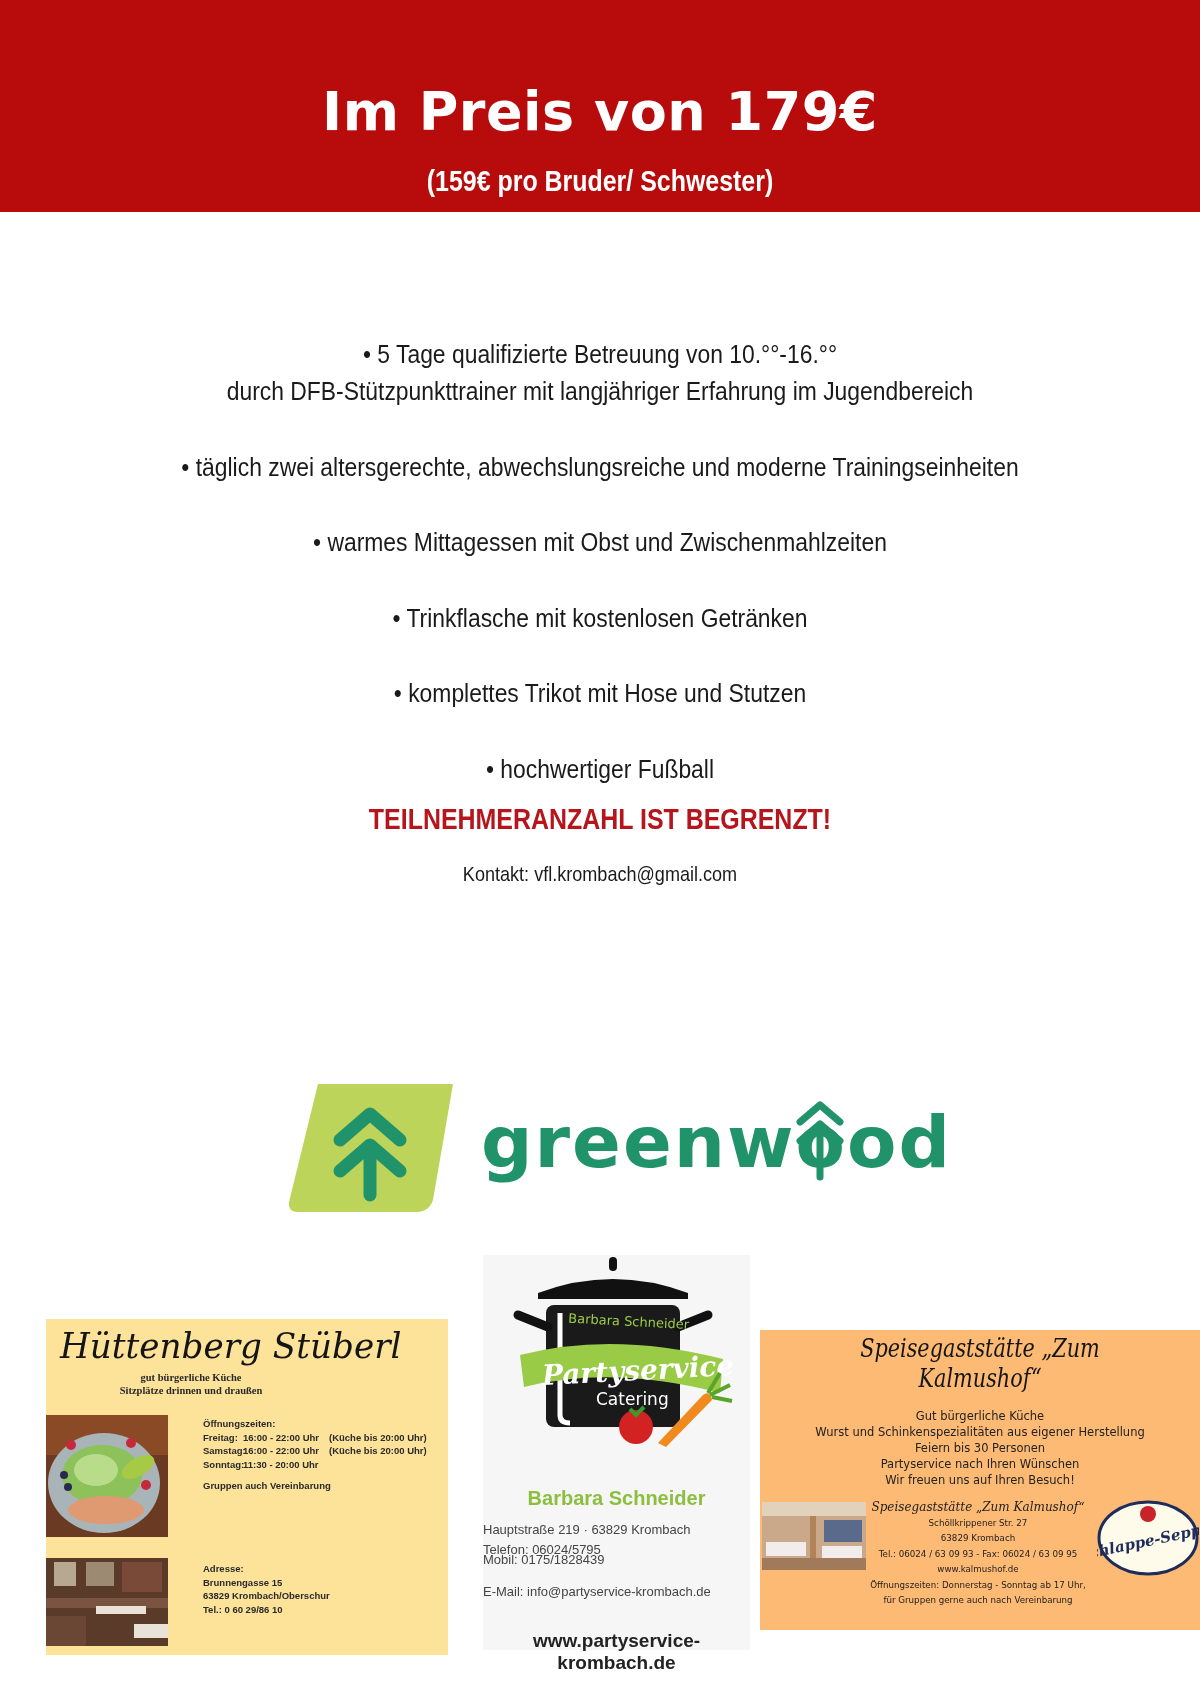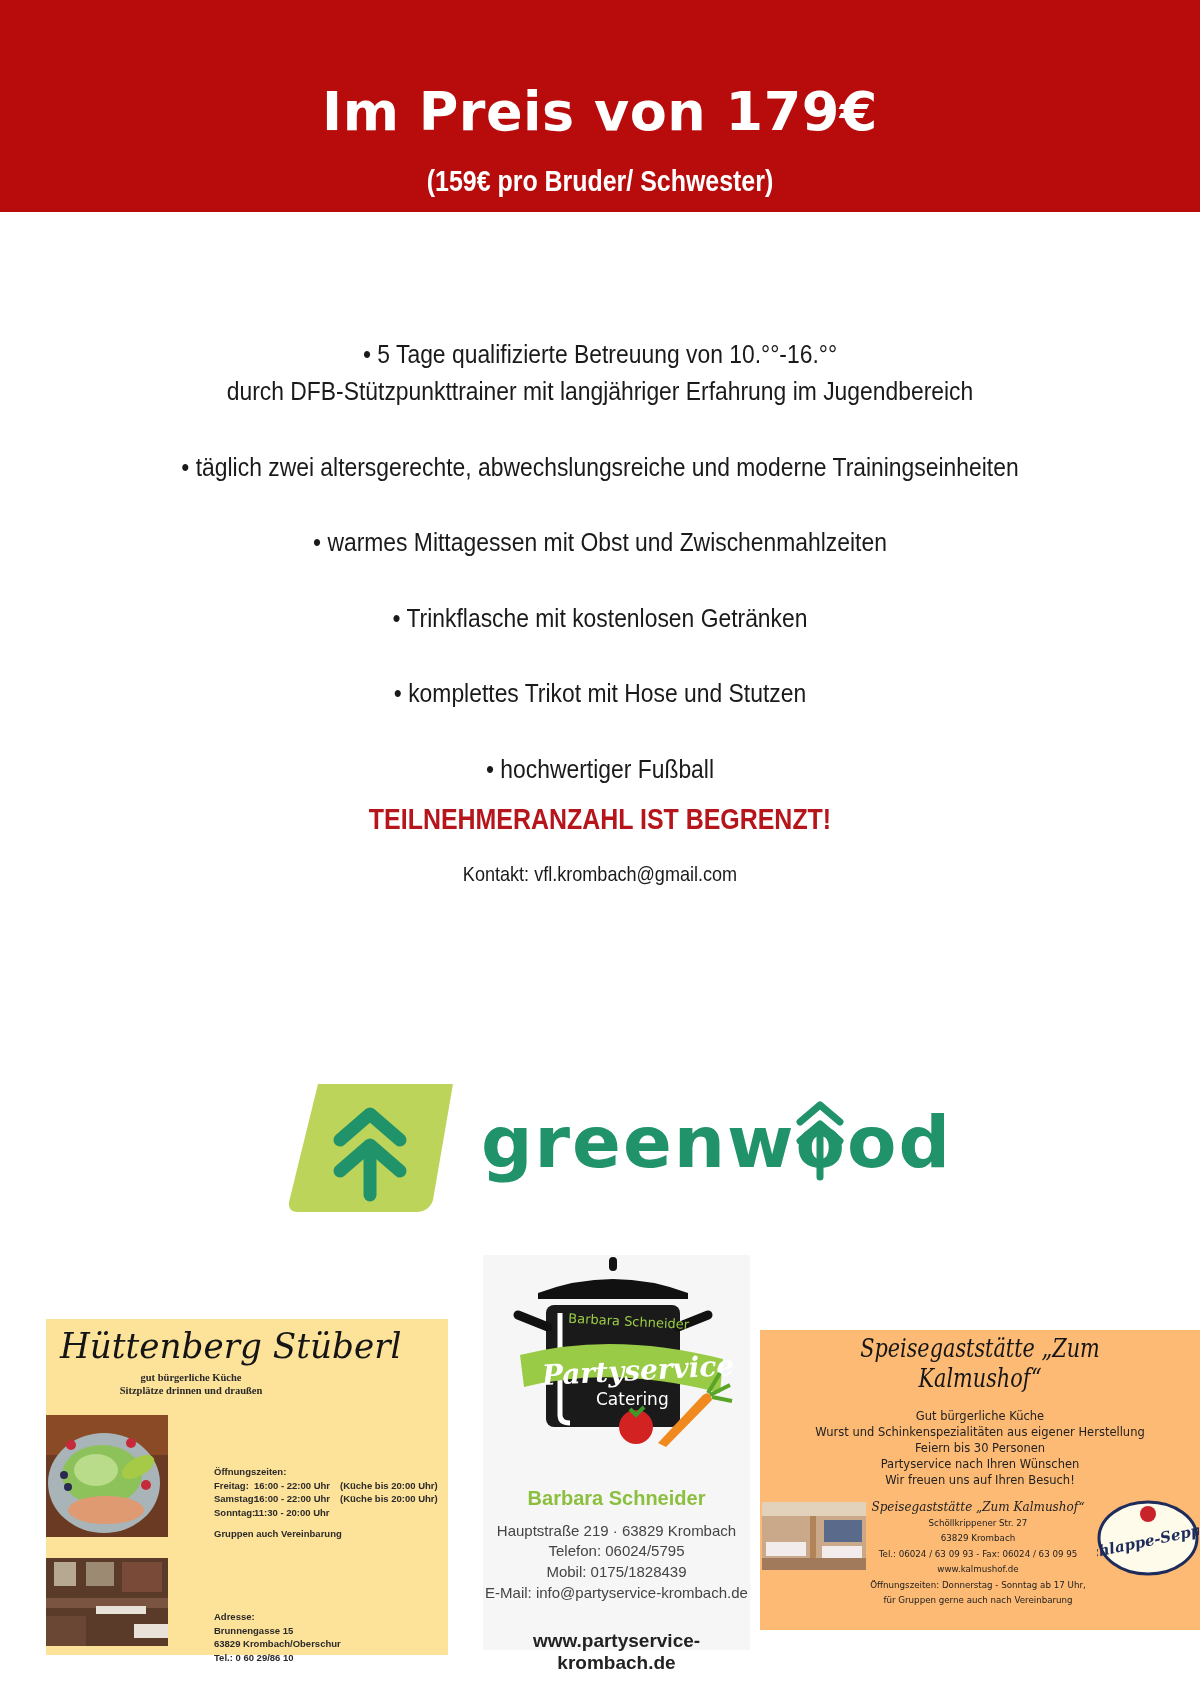--- a/index.html
+++ b/index.html
@@ -17,27 +17,27 @@
 
   
   .gw { position: absolute; left: 288px; top: 1082px; width: 560px; height: 132px; }
   .gw-word { position: absolute; left: 193px; top: 18px; font-family: "DejaVu Sans", sans-serif; font-weight: bold; font-size: 72px; color: #21936a; letter-spacing: 2px; }
 
   
   .ad1 { position: absolute; left: 46px; top: 1319px; width: 402px; height: 336px; background: #fde29a; }
   .ad1 .name { position: absolute; left: 14px; top: 6px; font-family: "DejaVu Serif", serif; font-style: italic; font-size: 36px; color: #151515; transform: scaleX(0.95); transform-origin: left; }
   .ad1 .sub { position: absolute; left: 0; width: 290px; text-align: center; font-family: "Liberation Serif", serif; font-weight: bold; font-size: 10.5px; color: #2a2a2a; }
   .ad1 .photo { position: absolute; left: 0; width: 122px; }
-  .ad1 .info { position: absolute; left: 168px; font-family: "Liberation Sans", sans-serif; font-weight: bold; font-size: 9.5px; color: #2a2a2a; line-height: 13.5px; margin-top: 48px; }
+  .ad1 .info { position: absolute; left: 157px; font-family: "Liberation Sans", sans-serif; font-weight: bold; font-size: 9.5px; color: #2a2a2a; line-height: 13.5px; }
   .ad1 .info .row span { display: inline-block; }
 
   
   .ad2 { position: absolute; left: 483px; top: 1255px; width: 267px; height: 395px; background: #f6f6f6; }
   .ad2 .bs { position: absolute; left: 0; width: 267px; text-align: center; color: #8cbf3f; font-weight: bold; font-size: 20px; top: 232px; }
-  .ad2 .det { position: absolute; left: 0; width: 267px; text-align: center; color: #444; font-size: 15px; }
+  .ad2 .det { position: absolute; left: 0; width: 267px; text-align: left; color: #444; font-size: 13px; }
   .ad2 .web { position: absolute; left: 0; width: 267px; text-align: center; color: #222; font-weight: bold; font-size: 19px; top: 375px; }
 
   
   .ad3 { position: absolute; left: 760px; top: 1330px; width: 440px; height: 300px; background: #fdba74; }
   .ad3 .name { position: absolute; left: 0; width: 440px; text-align: center; top: 3px; font-family: "DejaVu Serif", serif; font-style: italic; font-size: 26px; color: #151515; transform: scaleX(0.8); }
   .ad3 .desc { position: absolute; left: 0; width: 440px; text-align: center; top: 78px; font-family: "DejaVu Sans", sans-serif; font-size: 11.5px; color: #222; line-height: 16px; }
   .ad3 .photo { position: absolute; left: 2px; top: 172px; width: 104px; height: 68px; }
   .ad3 .addr { position: absolute; left: 108px; width: 220px; text-align: center; top: 170px; font-family: "DejaVu Sans", sans-serif; font-size: 8.7px; color: #222; line-height: 15.5px; }
   .ad3 .addr .sname { font-family: "DejaVu Serif", serif; font-style: italic; font-size: 12px; }
   .ad3 .beer { position: absolute; left: 337px; top: 170px; width: 102px; height: 76px; }
@@ -141,21 +141,21 @@
     <text x="44" y="126" font-family="DejaVu Serif, serif" font-style="italic" font-weight="bold" font-size="28" fill="#fff" transform="rotate(-3 120 120)">Partyservice</text>
     <text x="98" y="150" font-family="DejaVu Sans, sans-serif" font-size="17" fill="#fff">Catering</text>
     <circle cx="138" cy="172" r="17" fill="#d32222"></circle>
     <path d="M132 154 L138 160 L146 152" stroke="#3a9a2a" stroke-width="4" fill="none"></path>
     <path d="M160 188 L205 140 Q212 135 214 145 L168 192 Z" fill="#f08a1e"></path>
     <path d="M210 138 L222 118 M212 140 L232 130 M214 142 L234 146" stroke="#5aa42a" stroke-width="4"></path>
   </svg>
   <div class="bs">Barbara Schneider</div>
   <div class="det" style="top:267px">Hauptstraße 219 · 63829 Krombach</div>
   <div class="det" style="top:287px">Telefon: 06024/5795</div>
-  <div class="det" style="top:308px">Mobil: 0175/1828439</div>
+  <div class="det" style="top:297px">Mobil: 0175/1828439</div>
   <div class="det" style="top:329px">E-Mail: info@partyservice-krombach.de</div>
   <div class="web">www.partyservice-krombach.de</div>
 </div>
 
 <div class="ad3">
   <div class="name">Speisegaststätte „Zum Kalmushof“</div>
   <div class="desc">
     <div>Gut bürgerliche Küche</div>
     <div>Wurst und Schinkenspezialitäten aus eigener Herstellung</div>
     <div>Feiern bis 30 Personen</div>

